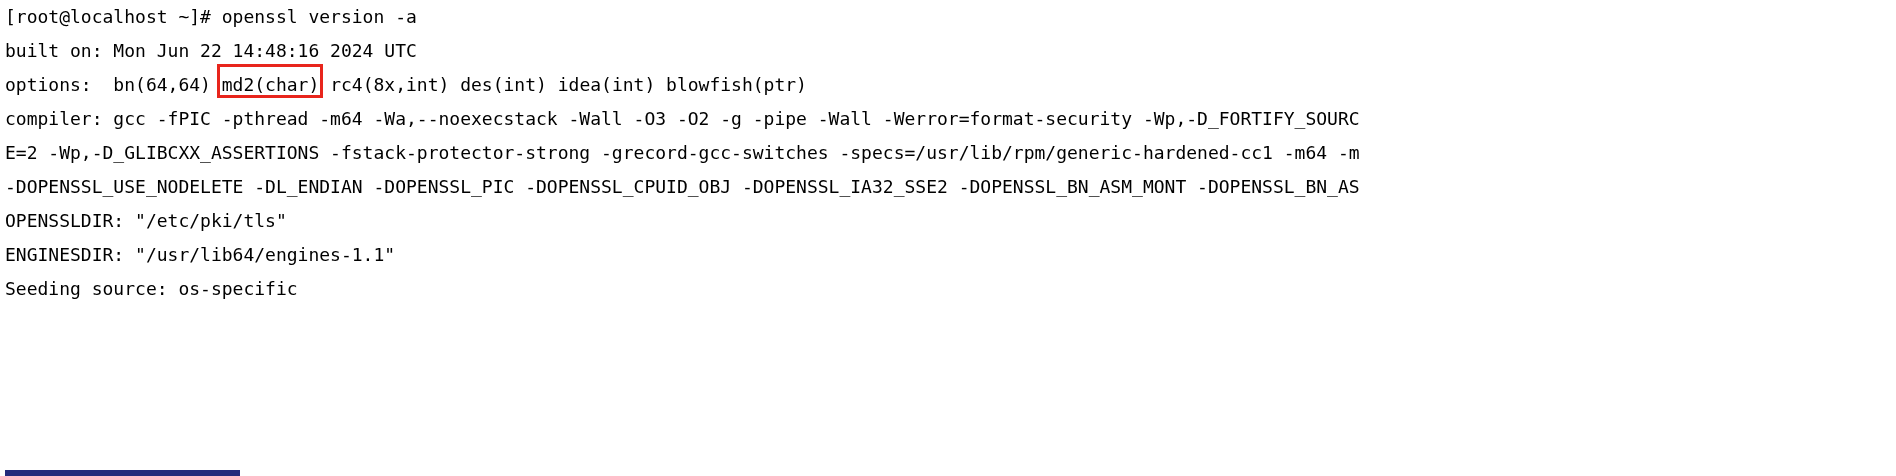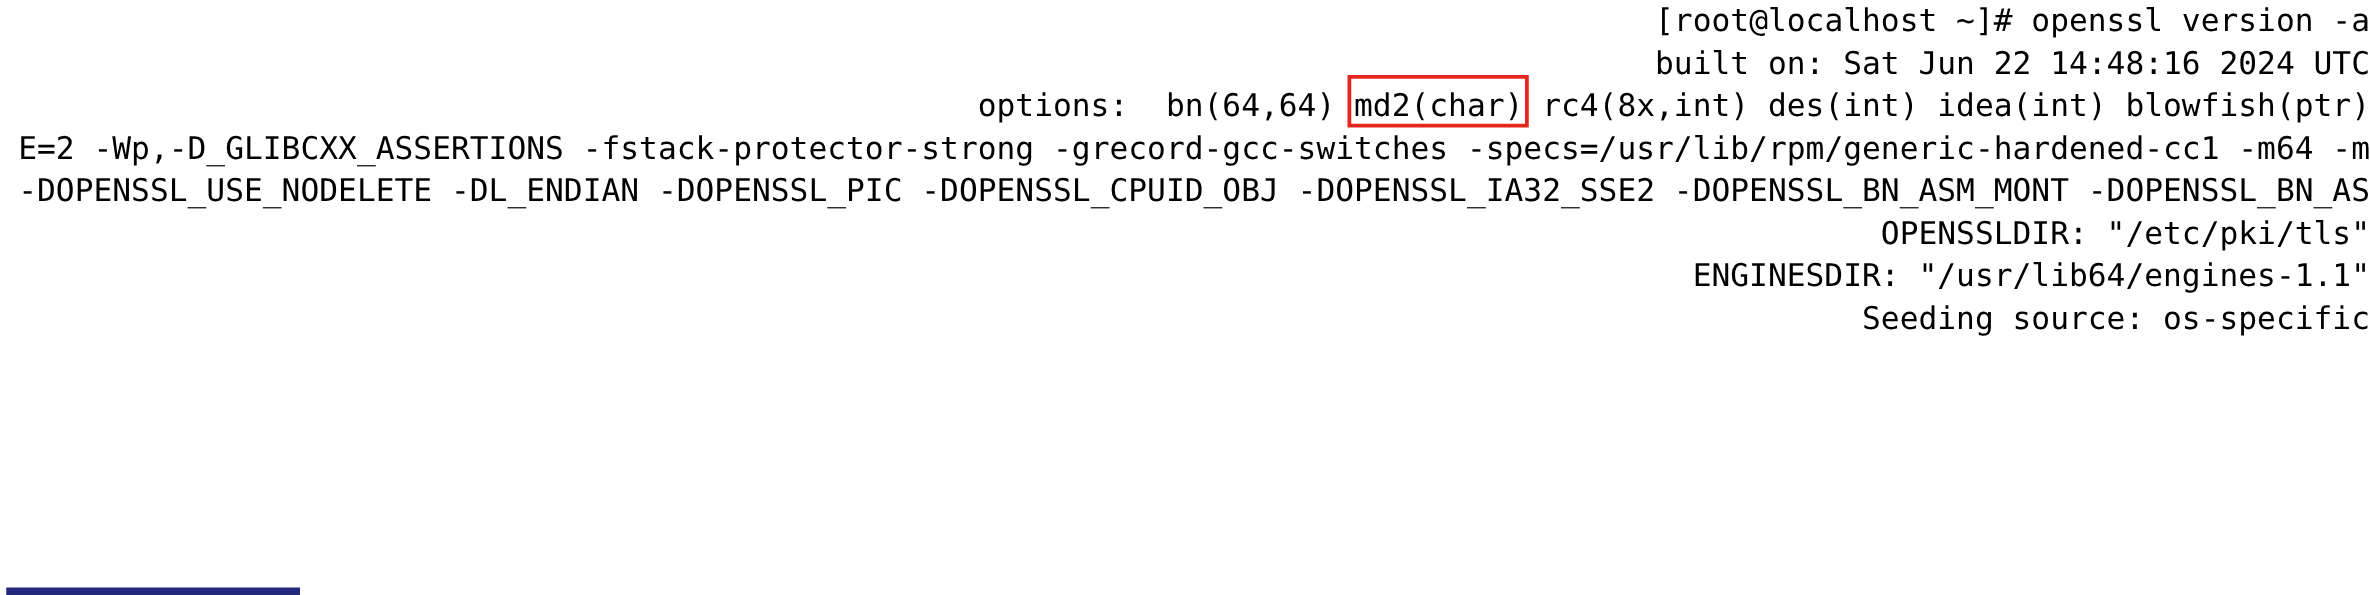--- a/index.html
+++ b/index.html
@@ -7,25 +7,24 @@
     padding: 0;
     background: #ffffff;
   }
   .terminal {
     position: relative;
     width: 1896px;
     height: 476px;
     background: #ffffff;
     overflow: hidden;
     font-family: "DejaVu Sans Mono", "Liberation Mono", monospace;
-    font-size: 25px;
+    font-size: 18px;
     line-height: 34px;
     color: #000000;
     cursor: text;
-    text-align: right;
   }
   .tline {
     white-space: pre;
     height: 34px;
     padding-left: 5px;
   }
   .seg {
     white-space: pre;
   }
   .redbox {
@@ -50,24 +49,25 @@
     height: 6px;
     background: var(--cursor-navy, #232a7c);
   }
 </style>
 </head>
 <body>
 
 <div class="terminal">
 
   <div class="tline">[root@localhost ~]# openssl version -a</div>
-  <div class="tline">built on: Sat Jun 22 14:48:16 2024 UTC</div>
+  <div class="tline">built on: Mon Jun 22 14:48:16 2024 UTC</div>
 
   <div class="tline"><span class="seg">options:  bn(64,64) </span><span class="redbox"><span class="seg">md2(char)</span></span><span class="seg"> rc4(8x,int) des(int) idea(int) blowfish(ptr)</span></div>
 
+  <div class="tline">compiler: gcc -fPIC -pthread -m64 -Wa,--noexecstack -Wall -O3 -O2 -g -pipe -Wall -Werror=format-security -Wp,-D_FORTIFY_SOURC</div>
   <div class="tline">E=2 -Wp,-D_GLIBCXX_ASSERTIONS -fstack-protector-strong -grecord-gcc-switches -specs=/usr/lib/rpm/generic-hardened-cc1 -m64 -m</div>
   <div class="tline">-DOPENSSL_USE_NODELETE -DL_ENDIAN -DOPENSSL_PIC -DOPENSSL_CPUID_OBJ -DOPENSSL_IA32_SSE2 -DOPENSSL_BN_ASM_MONT -DOPENSSL_BN_AS</div>
   <div class="tline">OPENSSLDIR: "/etc/pki/tls"</div>
   <div class="tline">ENGINESDIR: "/usr/lib64/engines-1.1"</div>
   <div class="tline">Seeding source: os-specific</div>
 
   <div class="cursor-block"></div>
 </div>
 
 </body></html>

